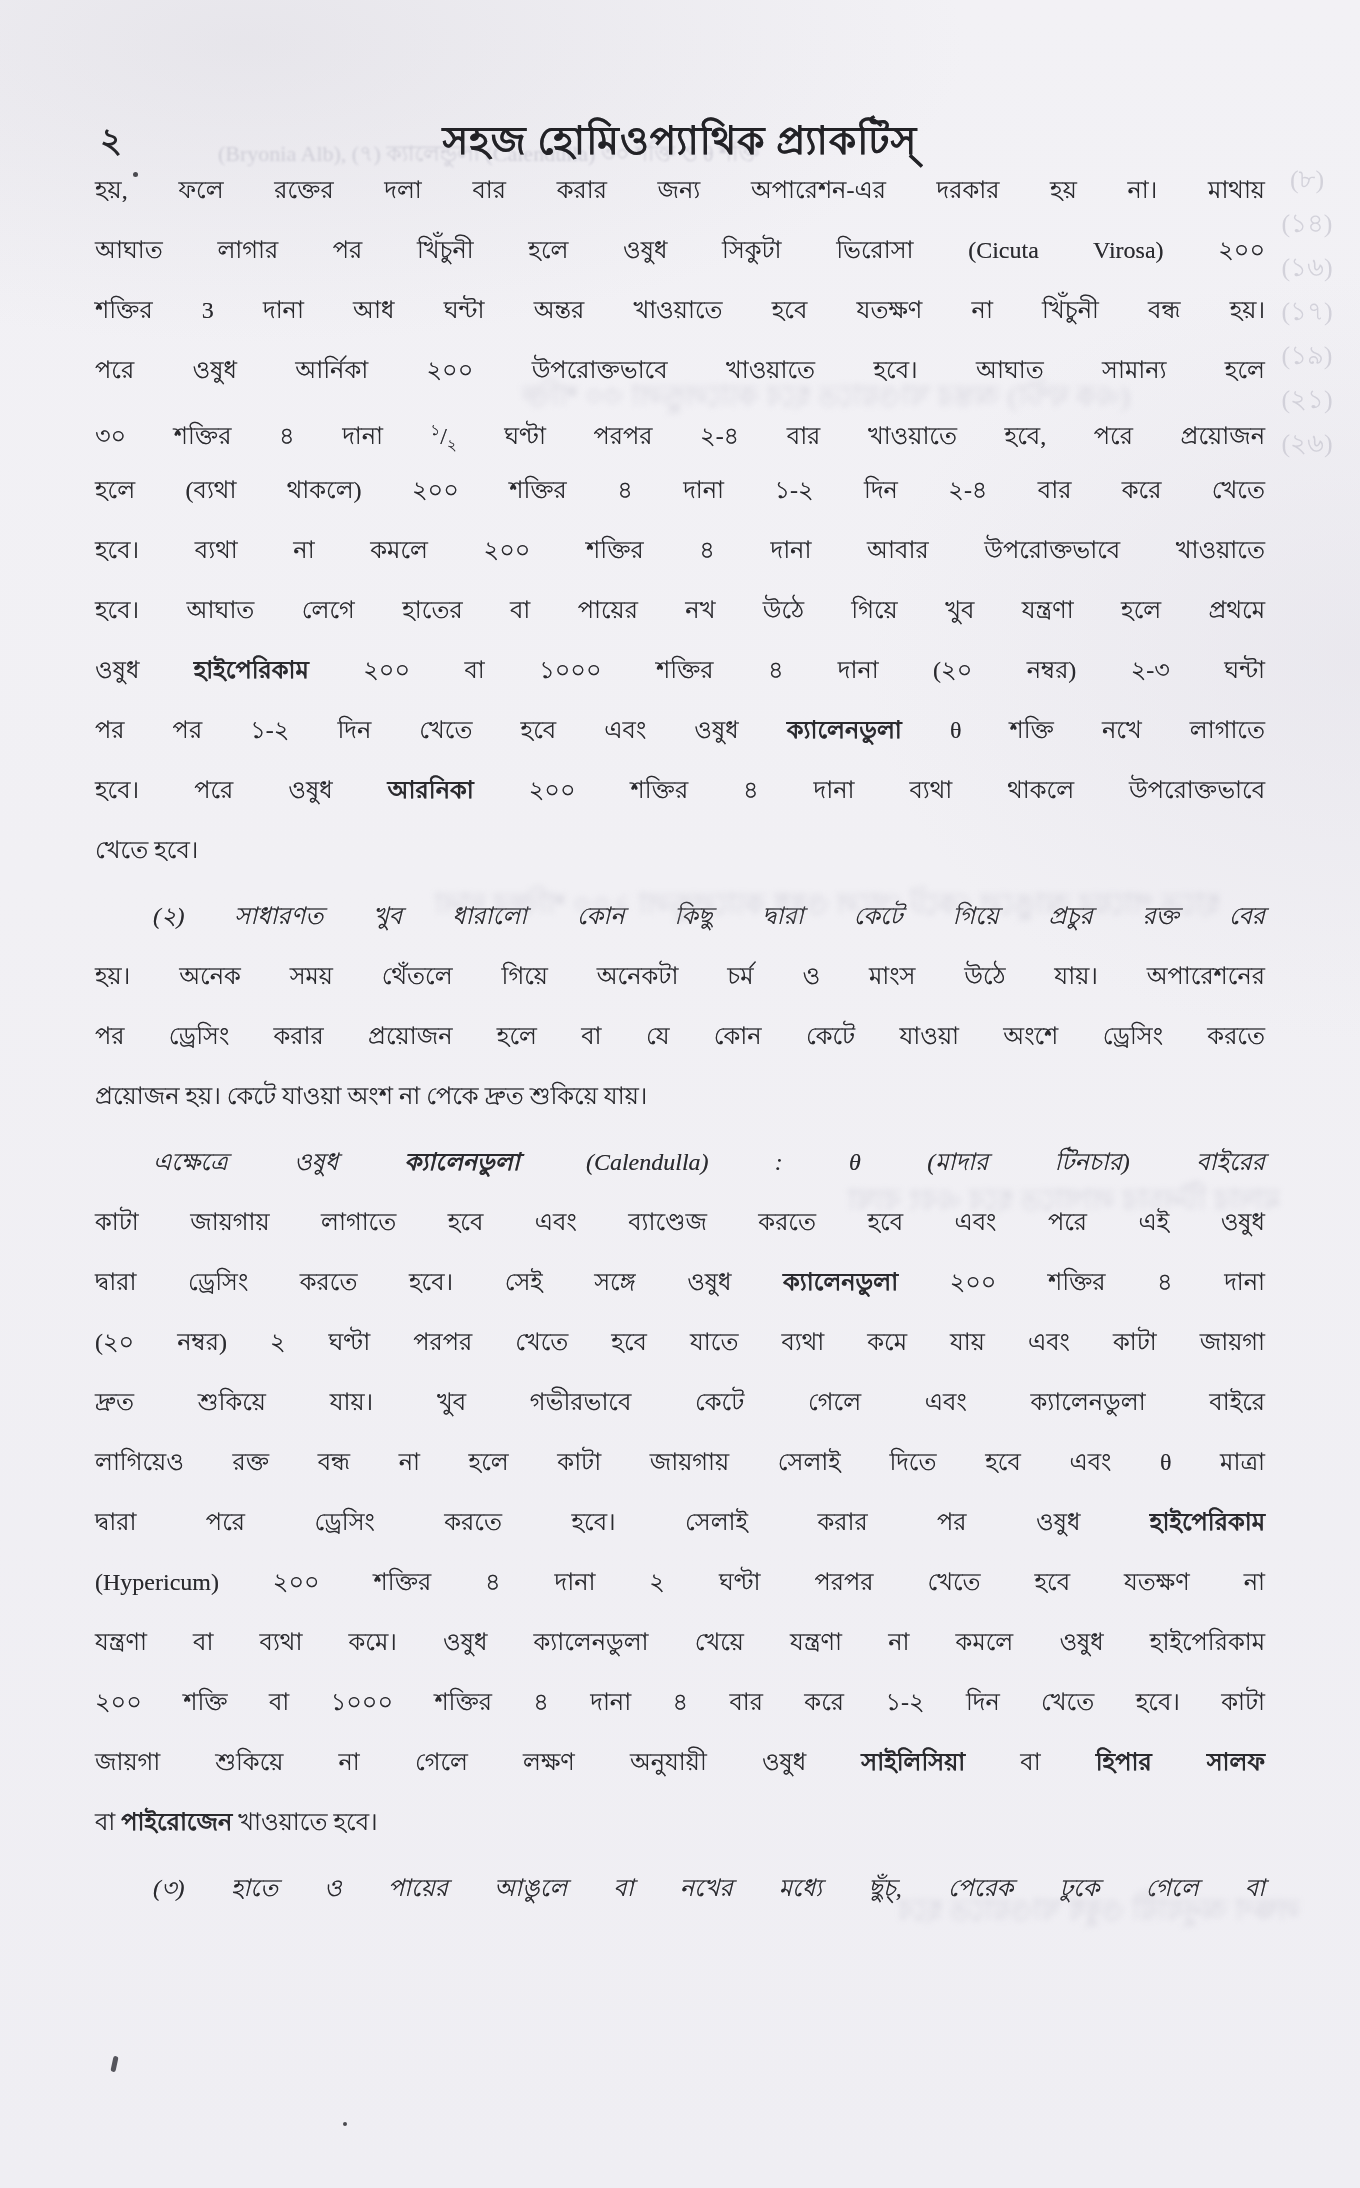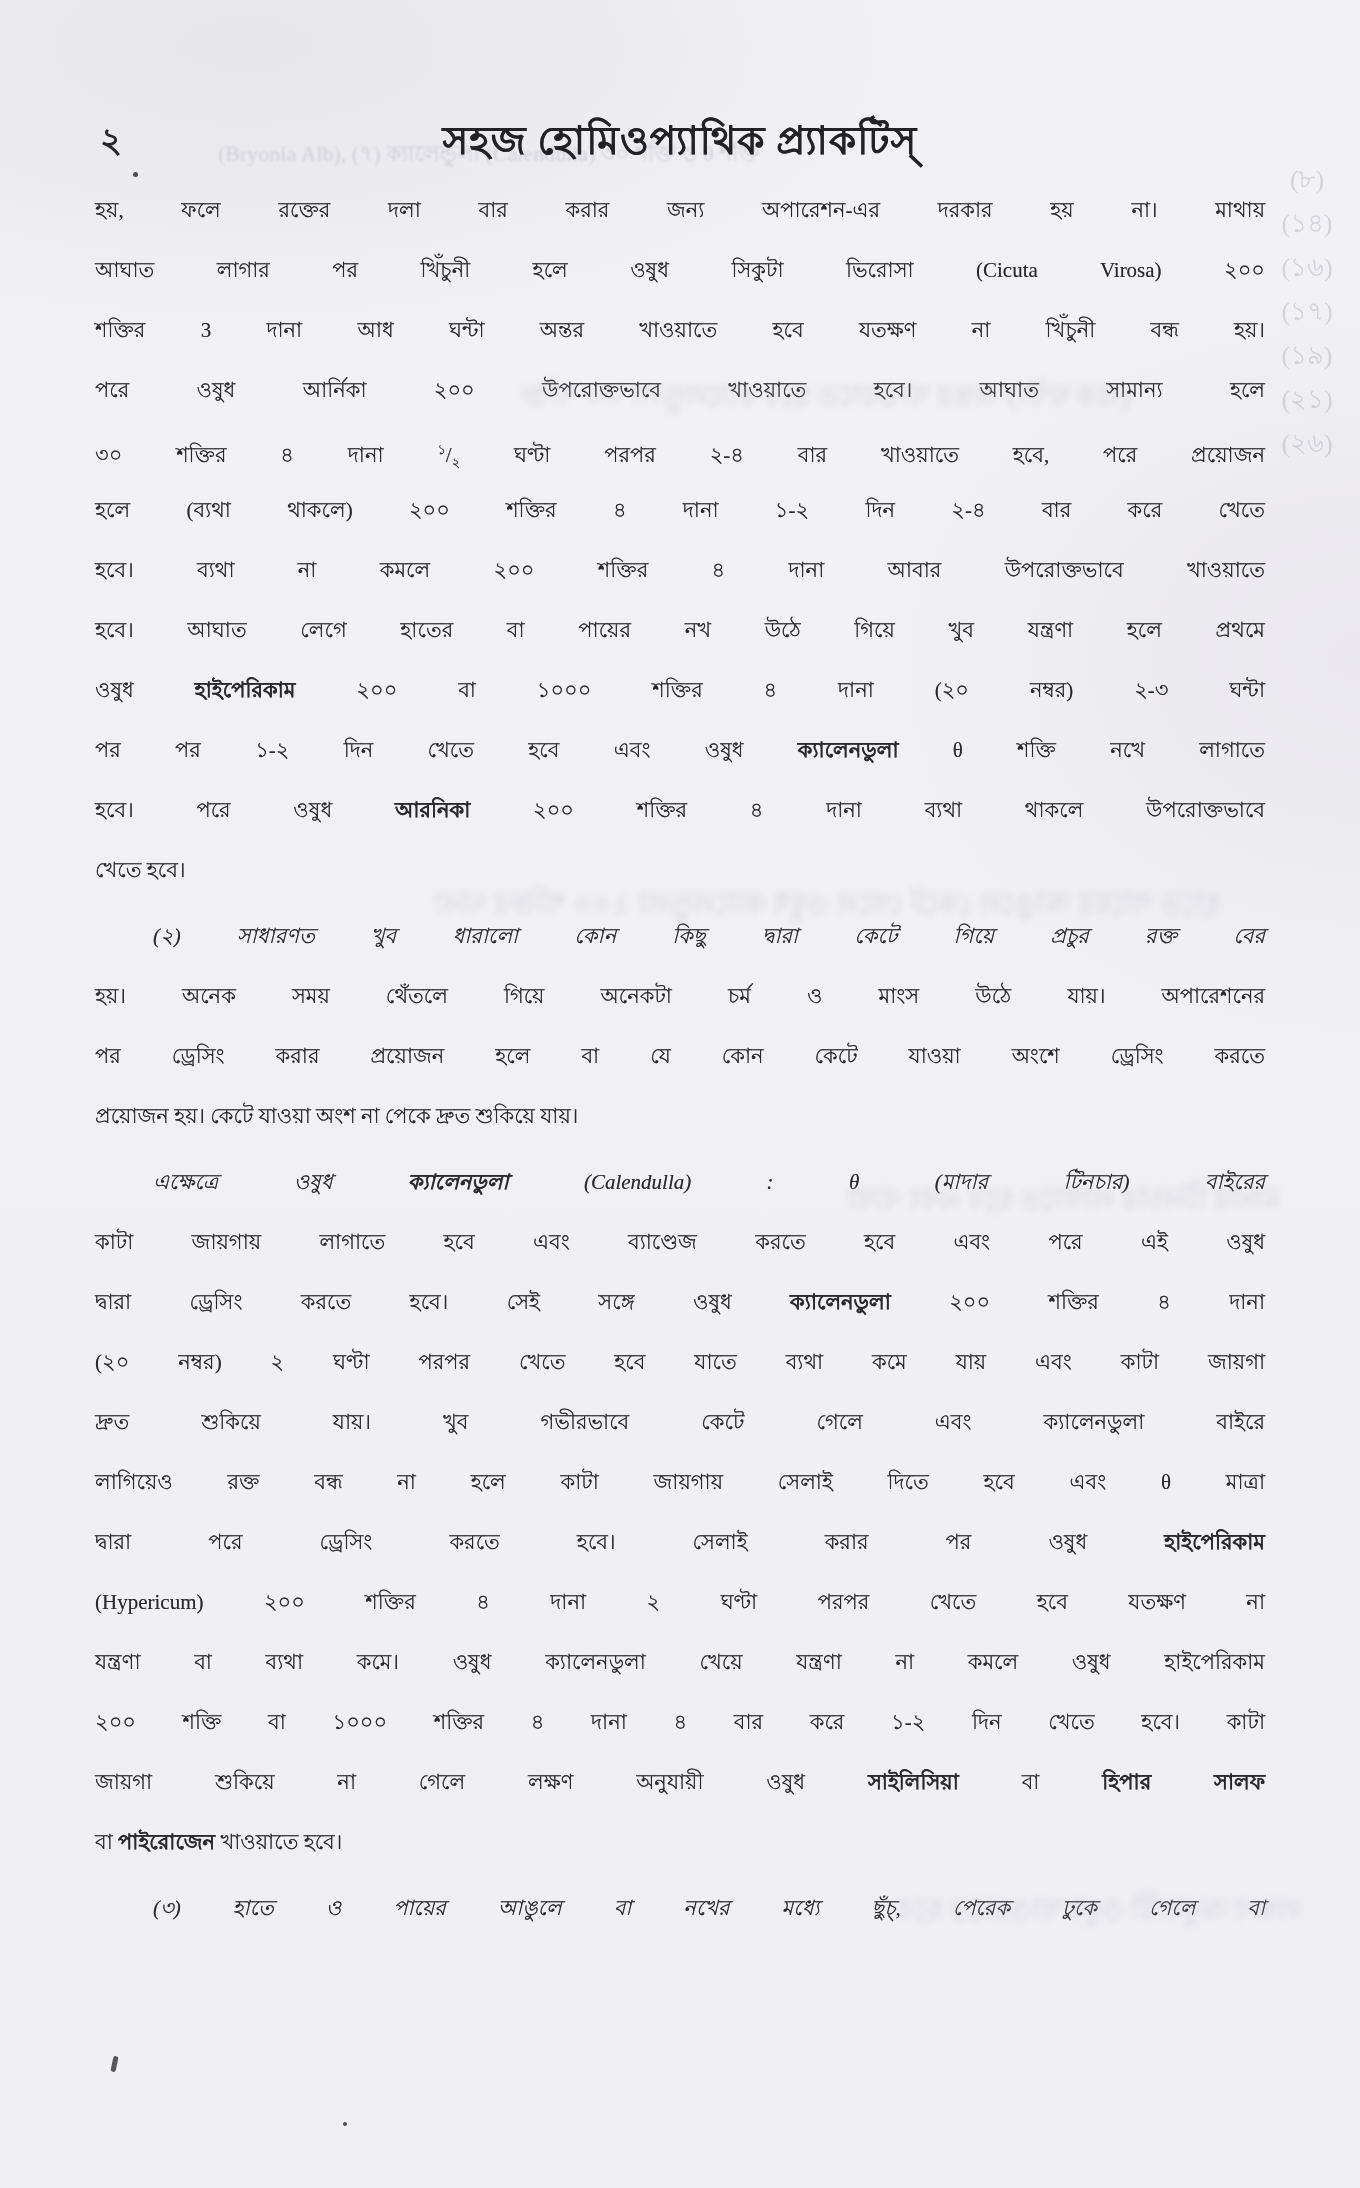--- a/index.html
+++ b/index.html
@@ -23,22 +23,22 @@
     position:absolute;left:100px;top:0;
     font-size:34px;font-weight:700;color:#26262a;
   }
   .page-title{
     display:inline-block;
     font-size:39px;font-weight:700;color:#222226;
     letter-spacing:1px;
     text-shadow:0 0 .6px rgba(30,30,40,.55);
   }
   .text-body{
-    position:absolute;left:95px;top:180px;width:1170px;
-    font-size:21px;
+    position:absolute;left:95px;top:160px;width:1170px;
+    font-size:24px;
     text-shadow:0 0 .6px rgba(30,30,40,.5);
   }
   .paragraph + .paragraph{margin-top:6px;}
   .line{
     height:60px;line-height:60px;
     white-space:normal;
     text-align:justify;
     text-align-last:justify;
   }
   .line.end{text-align-last:left;}

